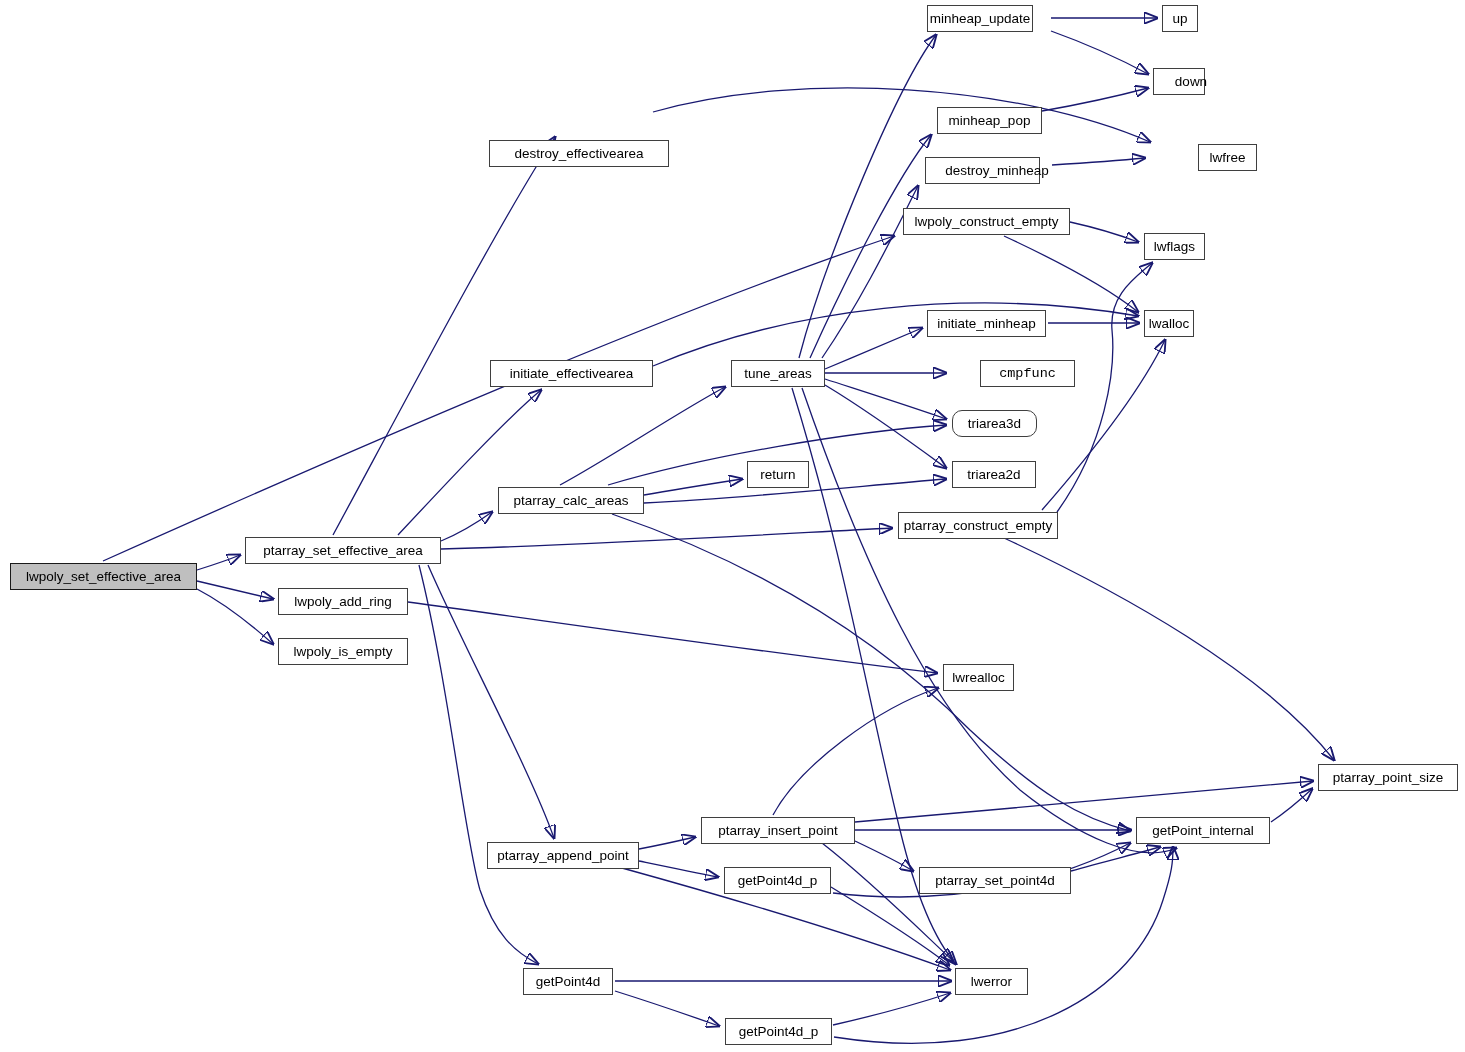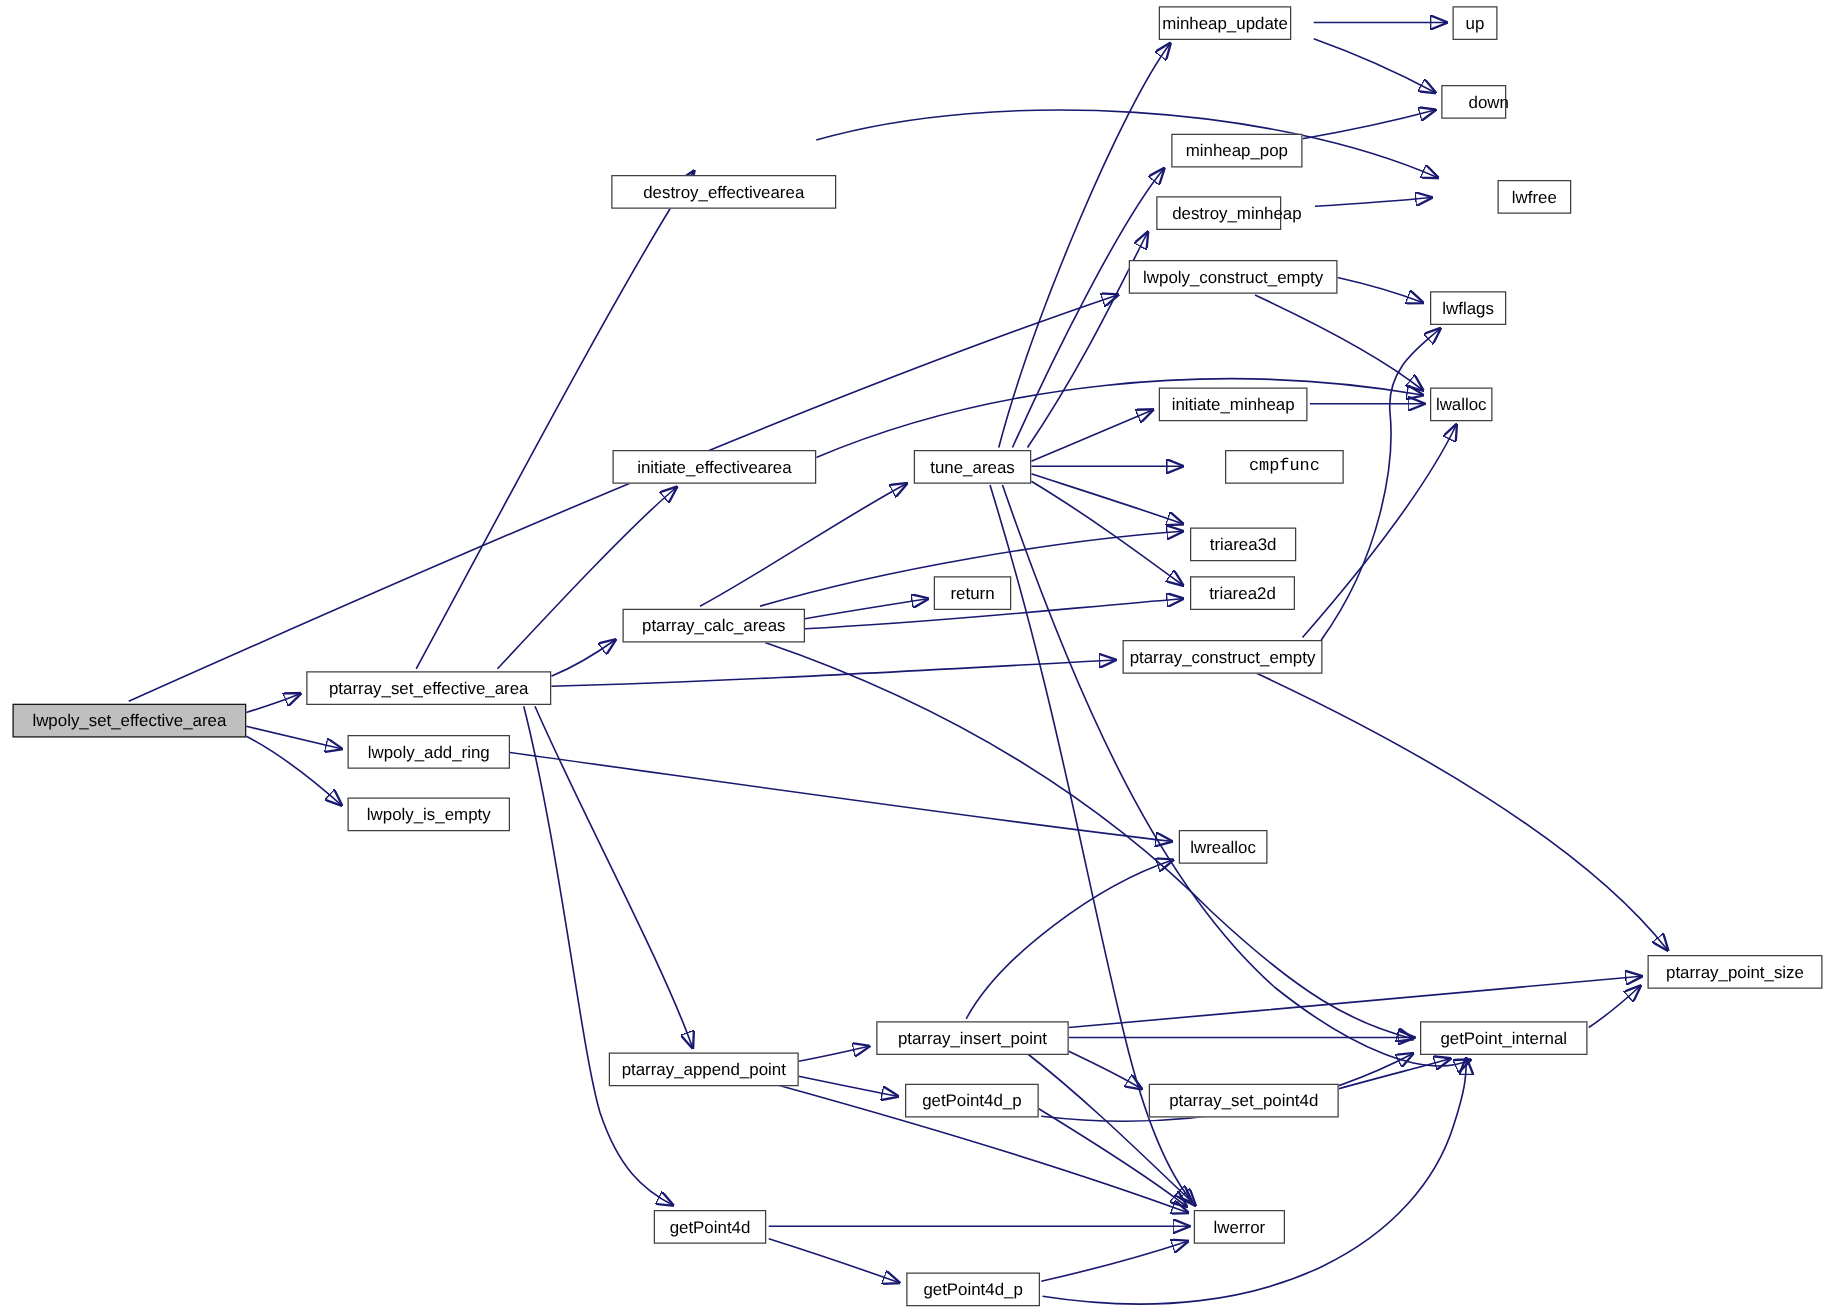--- a/index.html
+++ b/index.html
@@ -98,27 +98,27 @@
   <div class="node" style="left:489px;top:106px;width:180px;margin-top:34px;">destroy_effectivearea</div>
   <div class="node" style="left:490px;top:360px;width:163px;">initiate_effectivearea</div>
   <div class="node" style="left:498px;top:487px;width:146px;">ptarray_calc_areas</div>
   <div class="node" style="left:731px;top:360px;width:94px;">tune_areas</div>
   <div class="node" style="left:747px;top:461px;width:62px;">return</div>
   <div class="node" style="left:927px;top:5px;width:106px;">minheap_update</div>
   <div class="node" style="left:1162px;top:5px;width:36px;">up</div>
   <div class="node" style="left:1153px;top:68px;width:52px;padding-left:24px;">down</div>
   <div class="node" style="left:937px;top:107px;width:105px;">minheap_pop</div>
   <div class="node" style="left:1150px;top:144px;width:59px;margin-left:48px;">lwfree</div>
-  <div class="node" style="left:925px;top:157px;width:100px;padding-left:29px;">destroy_minheap</div>
+  <div class="node" style="left:925px;top:157px;width:115px;padding-left:29px;">destroy_minheap</div>
   <div class="node" style="left:903px;top:208px;width:167px;">lwpoly_construct_empty</div>
   <div class="node" style="left:1144px;top:233px;width:61px;">lwflags</div>
   <div class="node" style="left:927px;top:310px;width:119px;">initiate_minheap</div>
   <div class="node" style="left:1144px;top:310px;width:50px;">lwalloc</div>
   <div class="node" style="left:980px;top:360px;width:95px;font-family:Liberation Mono, monospace;">cmpfunc</div>
-  <div class="node" style="left:952px;top:422px;width:85px;">triarea3d</div>
+  <div class="node" style="left:952px;top:410px;width:85px;border-radius:10px;">triarea3d</div>
   <div class="node" style="left:952px;top:461px;width:84px;">triarea2d</div>
   <div class="node" style="left:898px;top:512px;width:160px;">ptarray_construct_empty</div>
   <div class="node" style="left:943px;top:664px;width:71px;">lwrealloc</div>
   <div class="node" style="left:1318px;top:764px;width:140px;">ptarray_point_size</div>
   <div class="node" style="left:701px;top:817px;width:154px;">ptarray_insert_point</div>
   <div class="node" style="left:1136px;top:817px;width:134px;">getPoint_internal</div>
   <div class="node" style="left:487px;top:842px;width:152px;">ptarray_append_point</div>
   <div class="node" style="left:724px;top:867px;width:107px;">getPoint4d_p</div>
   <div class="node" style="left:919px;top:867px;width:152px;">ptarray_set_point4d</div>
   <div class="node" style="left:523px;top:968px;width:90px;">getPoint4d</div>

